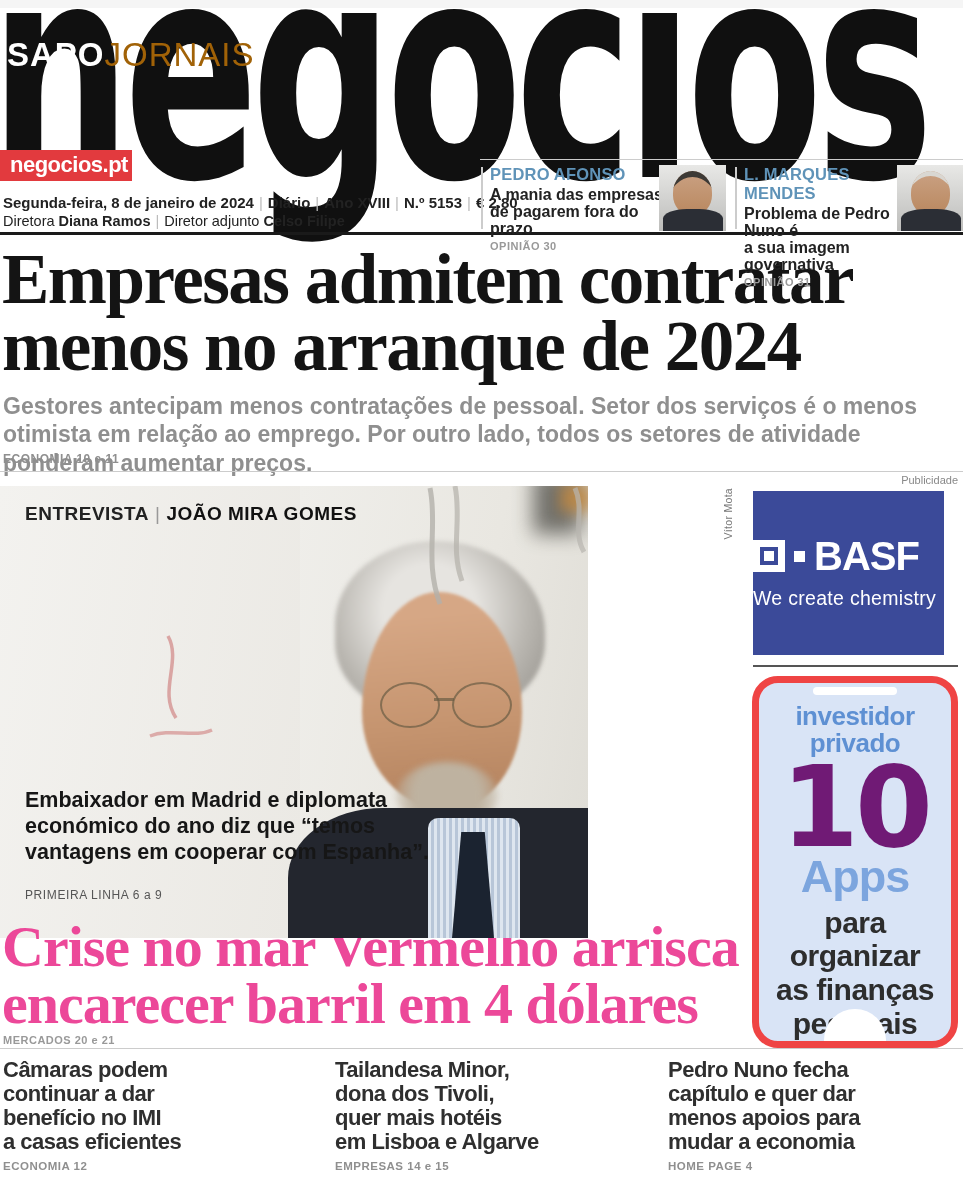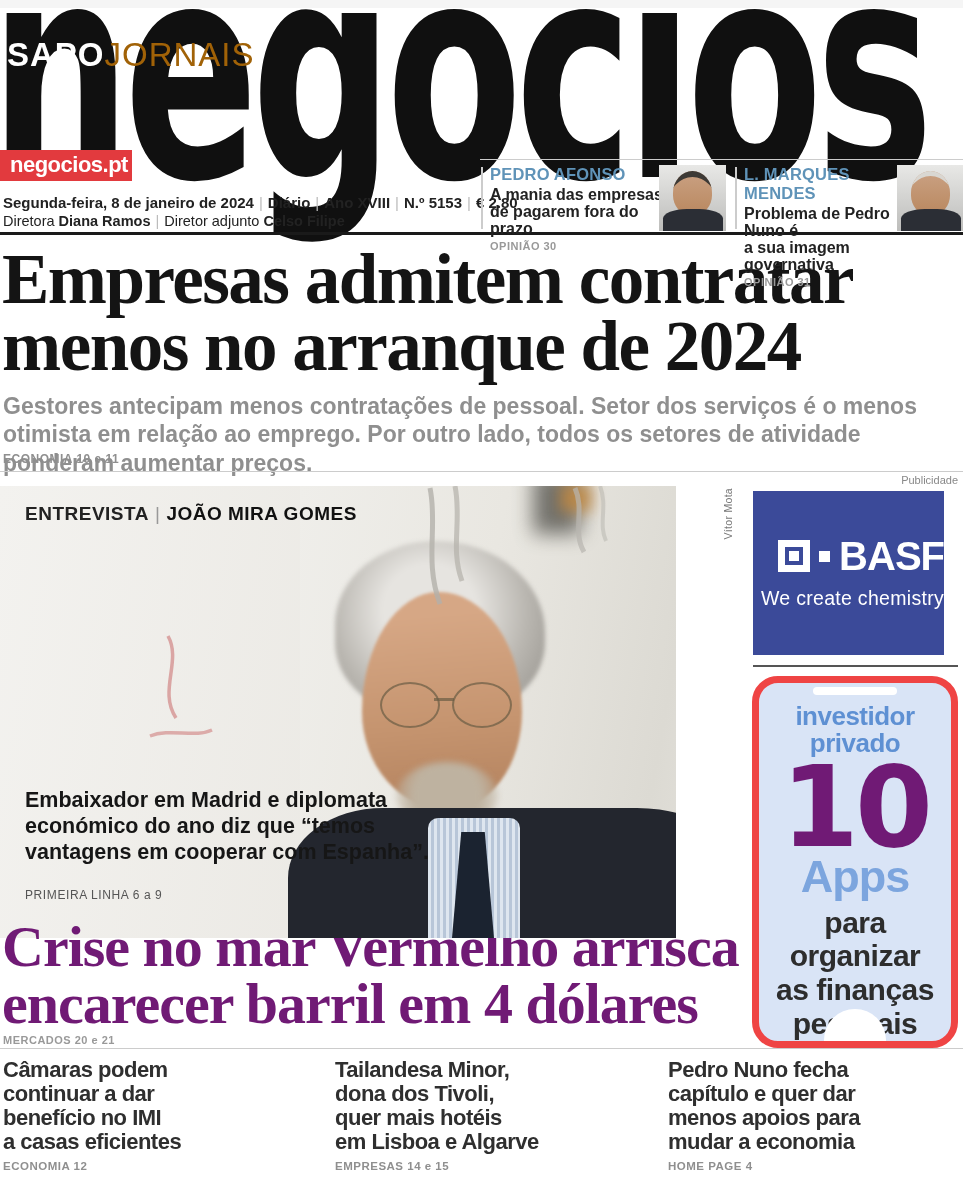--- a/index.html
+++ b/index.html
@@ -41,21 +41,21 @@
   .avatar .body{position:absolute;left:4px;top:44px;width:60px;height:24px;border-radius:40% 40% 0 0;background:#2b2e35;}
 
   
   .lead-h{position:absolute;left:2px;top:238px;z-index:2;font-family:"Liberation Serif",serif;
     font-weight:700;font-size:71px;line-height:.94;letter-spacing:-1.5px;color:#141414;}
   .lead-s{position:absolute;left:3px;top:384px;width:958px;font-size:23px;font-weight:700;line-height:1.23;color:#8f8f8f;}
   .lead-k{position:absolute;left:3px;top:444px;font-size:12px;font-weight:800;color:#8f8f8f;letter-spacing:.5px;}
   .rule-gray1{position:absolute;left:0;top:463px;width:963px;height:1px;background:#ccc;}
 
   
-  .iv{position:absolute;left:0;top:478px;width:676px;height:452px;overflow:hidden;
+  .iv{position:absolute;left:0;top:478px;width:588px;height:452px;overflow:hidden;
       background:linear-gradient(100deg,#f3f2ef 0%,#ebe9e4 55%,#e2e0da 100%);}
   .iv-photo{position:absolute;left:300px;top:0;width:440px;height:452px;z-index:1;
       background:linear-gradient(100deg,#efeeea 0%,#e9e7e1 40%,#dcdad3 78%,#e6e4df 100%);}
   .iv-photo .dark{position:absolute;left:233px;top:-14px;width:48px;height:62px;background:#55544e;filter:blur(10px);opacity:.8;}
   .iv-photo .orange{position:absolute;left:260px;top:-2px;width:32px;height:28px;background:#c1863c;filter:blur(7px);opacity:.8;}
   .iv-photo .hair{position:absolute;left:35px;top:55px;width:210px;height:175px;border-radius:48% 52% 42% 42%;
       background:radial-gradient(circle at 45% 40%,#e6e4e0 0 30%,#bab7b1 62%,#8e8b85 100%);filter:blur(2px);}
   .iv-photo .face{position:absolute;left:62px;top:106px;width:160px;height:218px;
       border-radius:48% 52% 46% 54%/55% 55% 45% 45%;
       background:linear-gradient(175deg,#d6a785 12%,#c5946f 60%,#b2815d 100%);filter:blur(1.5px);}
@@ -78,42 +78,42 @@
   .iv-h{position:absolute;left:22px;top:48px;z-index:4;font-size:47px;font-weight:800;line-height:1.08;
       letter-spacing:-1px;color:#333;}
   .iv-s{position:absolute;left:25px;top:302px;z-index:4;font-size:21.5px;font-weight:700;line-height:1.2;color:#161616;}
   .iv-k2{position:absolute;left:25px;top:402px;z-index:4;font-size:12px;font-weight:400;color:#555;letter-spacing:.6px;}
   .credit{position:absolute;left:722px;top:480px;z-index:4;writing-mode:vertical-rl;transform:rotate(180deg);
       font-size:10.5px;color:#777;letter-spacing:.3px;}
 
   
   .ad-label{position:absolute;right:5px;top:466px;font-size:11px;color:#888;}
   .basf{position:absolute;left:753px;top:483px;width:191px;height:164px;background:#3b4a99;
-      display:flex;flex-direction:column;align-items:flex-end;justify-content:center;}
+      display:flex;flex-direction:column;align-items:flex-start;justify-content:center;}
   .basf .logo-row{display:flex;align-items:center;}
   .basf .sq-out{width:18px;height:18px;border:7px solid #fff;display:flex;align-items:center;justify-content:center;}
   .basf .sq-in{width:10px;height:10px;background:#fff;}
   .basf .sq-dot{width:11px;height:11px;background:#fff;margin:0 9px;}
   .basf .brand{font-size:40px;font-weight:800;color:#fff;letter-spacing:-1px;line-height:1;}
   .basf .tagline{margin-top:11px;font-size:19.5px;font-weight:400;color:#fff;letter-spacing:.3px;}
   .ad-rule{position:absolute;left:753px;top:657px;width:205px;height:2px;background:#555;}
 
   
   .phone{position:absolute;left:752px;top:668px;width:206px;height:372px;box-sizing:border-box;
       border:7px solid #ef4444;border-radius:26px;background:#d9e4f6;overflow:hidden;text-align:center;}
   .phone .notch{position:absolute;left:50%;top:4px;transform:translateX(-50%);width:84px;height:8px;background:#fff;border-radius:4px;}
   .phone .brand{margin-top:20px;font-size:26px;font-weight:800;color:#5e90d3;line-height:1.02;letter-spacing:-0.5px;}
   .phone .num{font-family:"DejaVu Sans",sans-serif;font-size:112px;font-weight:700;color:#701a75;line-height:.82;margin-top:6px;letter-spacing:-4px;}
   .phone .apps{font-size:45px;font-weight:800;color:#7ca5de;line-height:1;margin-top:0px;letter-spacing:-1px;}
   .phone .ptext{margin-top:7px;font-size:30px;font-weight:800;color:#2d2d2d;line-height:1.12;letter-spacing:-0.5px;}
   .phone .home{position:absolute;left:50%;bottom:-30px;transform:translateX(-50%);width:62px;height:62px;background:#fff;border-radius:50%;}
 
   
   .sec-h{position:absolute;left:2px;top:911px;font-family:"Liberation Serif",serif;font-weight:700;
-      font-size:58px;line-height:.98;letter-spacing:-1px;color:#701a75;}
+      font-size:58px;line-height:.98;letter-spacing:-1px;color:#ec4899;}
   .sec-k{position:absolute;left:3px;top:1026px;font-size:11px;font-weight:800;color:#999;letter-spacing:.5px;}
   .rule-gray2{position:absolute;left:0;top:1040px;width:963px;height:1px;background:#ccc;}
 
   
   .story{position:absolute;top:1050px;}
   .st1{left:3px;width:325px;} .st2{left:335px;width:330px;} .st3{left:668px;width:295px;}
   .story .h{font-size:22px;font-weight:700;color:#2f2f2f;line-height:1.09;letter-spacing:-0.5px;}
   .story .k{margin-top:6px;font-size:11.5px;font-weight:800;color:#8f8f8f;letter-spacing:.5px;}
 </style>
 </head>

